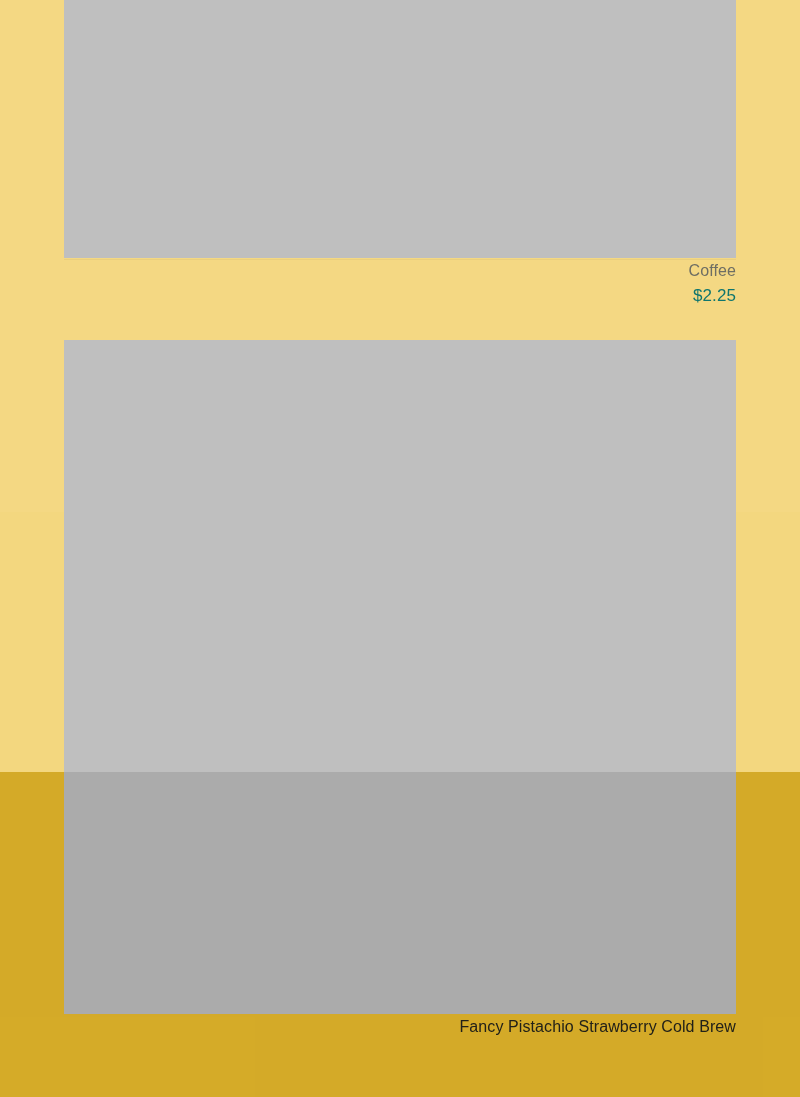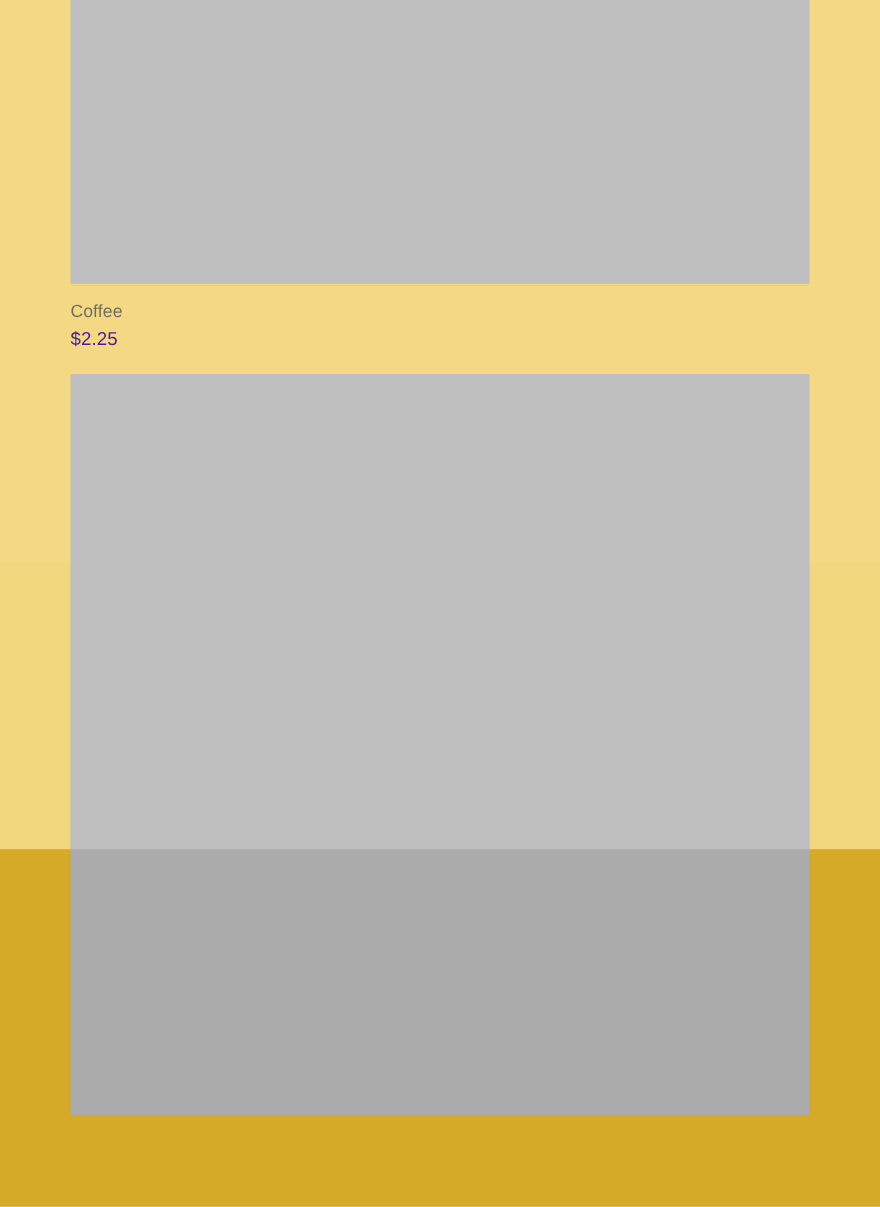--- a/index.html
+++ b/index.html
@@ -51,39 +51,39 @@
   }
 
   .card-image {
     width: 672px;
     background: #bfbfbf;
     display: block;
   }
 
   .card-caption {
     width: 672px;
-    text-align: left;
-    padding-top: 16px;
+    text-align: right;
+    padding-top: 3px;
     box-sizing: border-box;
   }
 
   .card-title {
     display: block;
     font-size: 16px;
     line-height: 20px;
     letter-spacing: 0.1px;
     color: #6e6e63;
   }
 
   .card-price {
     display: block;
     font-size: 17px;
     line-height: 22px;
     letter-spacing: 0.1px;
-    color: #4c1d95;
+    color: #0f766e;
     padding-top: 4px;
   }
 
   
   .card-caption.dark .card-title,
   .card-caption.dark .card-price {
     color: #26251c;
   }
 
   
@@ -131,20 +131,21 @@
         <span class="card-title">Coffee</span>
         <span class="card-price">$2.25</span>
       </div>
     </div>
 
     <div class="hairline" style="top:259px;"></div>
 
     <div class="card" id="item-coldbrew">
       <div class="card-image"></div>
       <div class="card-caption dark">
+        <span class="card-title">Fancy Pistachio Strawberry Cold Brew</span>
       </div>
     </div>
 
   </div>
 
   <div class="lower-shade"></div>
 
 </div>
 
 </body></html>

